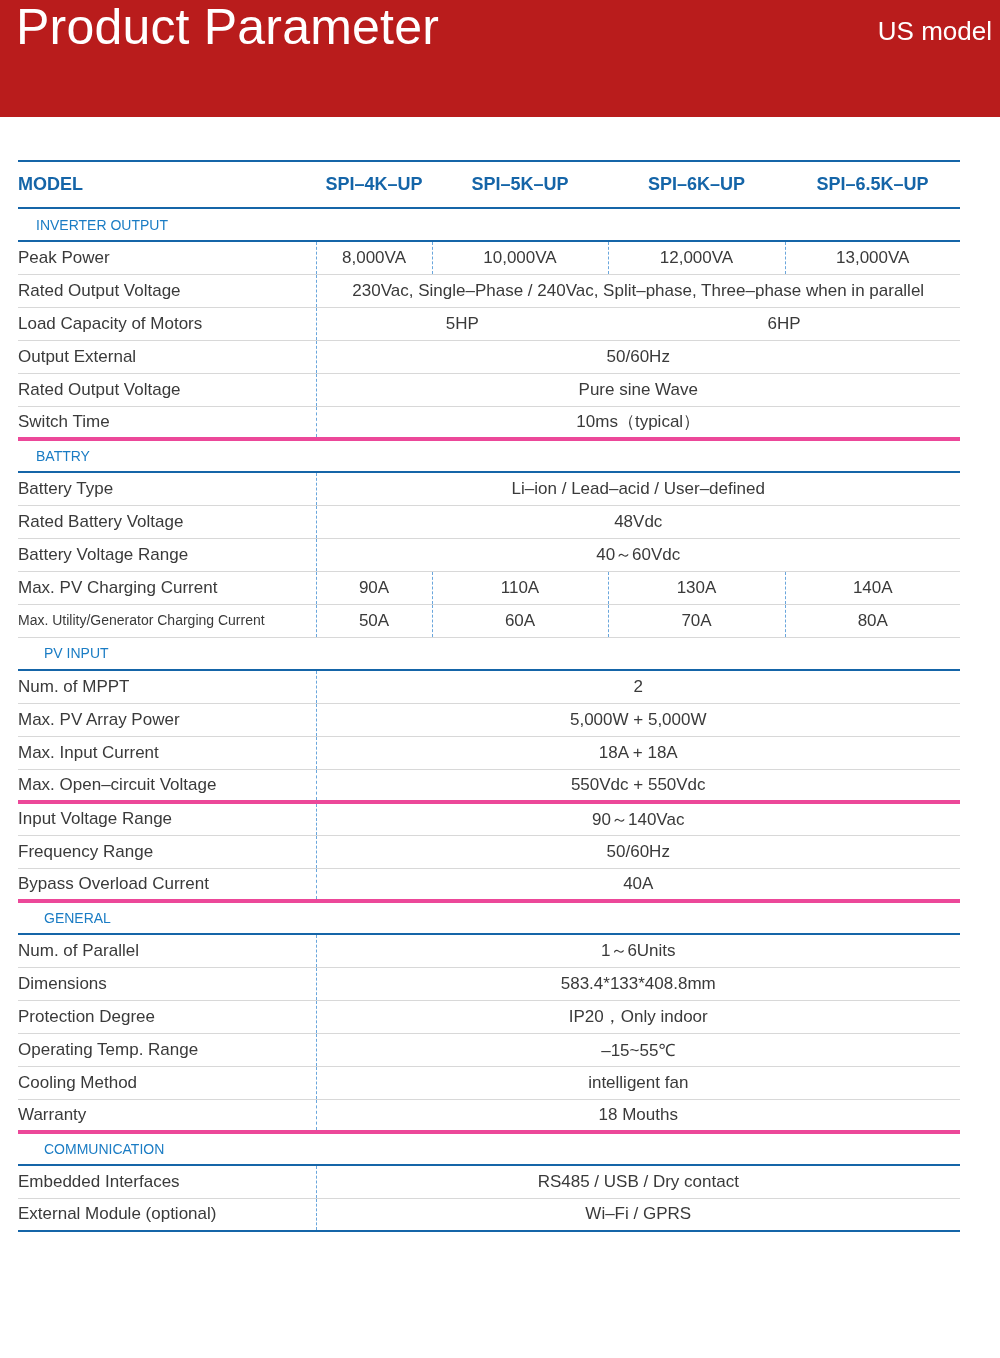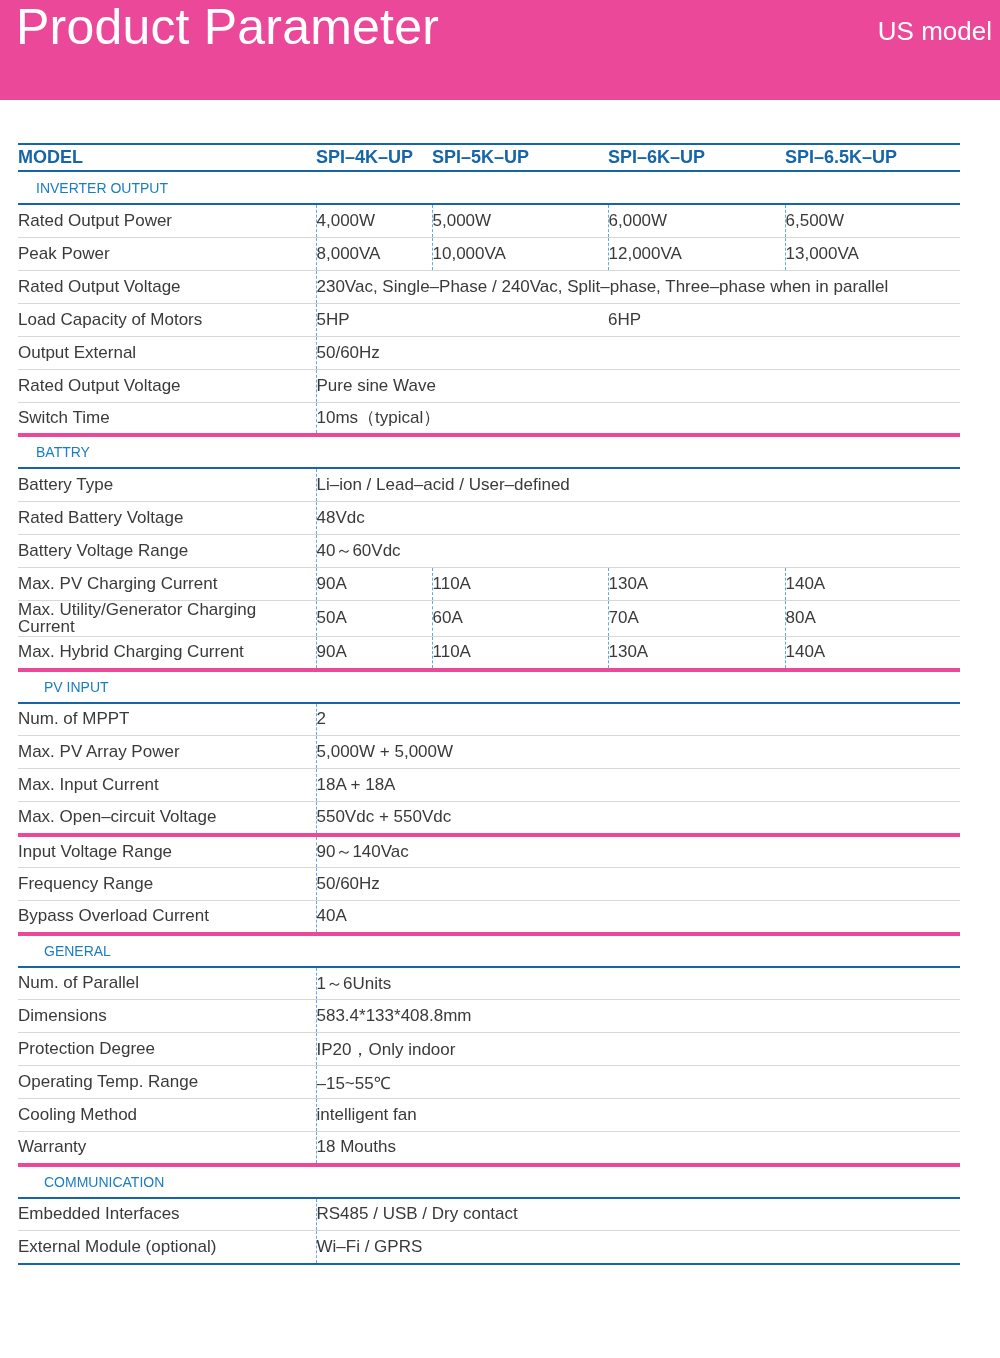--- a/index.html
+++ b/index.html
@@ -8,22 +8,22 @@
     width: 1000px;
     height: 1358px;
     background: #ffffff;
     font-family: "Liberation Sans", sans-serif;
     -webkit-font-smoothing: antialiased;
   }
 
   
   .banner {
     position: relative;
-    height: 100px;
-    background: #ec4899;
+    height: 117px;
+    background: #b91c1c;
     overflow: hidden;
   }
   .banner-title {
     position: absolute;
     left: 16px;
     top: -2px;
     color: #ffffff;
     font-size: 50px;
     font-weight: 400;
     letter-spacing: 0.2px;
@@ -67,38 +67,38 @@
   col.c-4 { width: 175px; }
 
   
   .lbl {
     padding-left: 18px;
     text-align: left;
     white-space: nowrap;
   }
   .lbl.two-line {
     line-height: 1.05;
-    font-size: 17px;
+    font-size: 14px;
     white-space: normal;
     padding-right: 4px;
     margin-top: 26px;
   }
 
   
-  .val { text-align: left; }
+  .val { text-align: center; }
 
   
   .sep { border-left: 1px dashed #6aa6dc; }
 
   
   tr.head td {
     color: #1565a8;
     font-size: 18px;
     font-weight: 700;
-    height: 26px;
+    height: 46px;
     border-bottom: 2px solid #1565a8;
   }
   tr.head td.lbl { font-weight: 700; }
   tr.head td.val { font-weight: 700; }
 
   
   tr.section td {
     color: #1a7cc4;
     font-size: 14px;
     font-weight: 400;
@@ -144,27 +144,20 @@
           <td class="lbl">MODEL</td>
           <td class="val">SPI–4K–UP</td>
           <td class="val">SPI–5K–UP</td>
           <td class="val">SPI–6K–UP</td>
           <td class="val">SPI–6.5K–UP</td>
         </tr>
         <tr class="section">
           <td colspan="5">INVERTER OUTPUT</td>
         </tr>
         <tr>
-          <td class="lbl">Rated Output Power</td>
-          <td class="val sep">4,000W</td>
-          <td class="val sep">5,000W</td>
-          <td class="val sep">6,000W</td>
-          <td class="val sep">6,500W</td>
-        </tr>
-        <tr>
           <td class="lbl">Peak Power</td>
           <td class="val sep">8,000VA</td>
           <td class="val sep">10,000VA</td>
           <td class="val sep">12,000VA</td>
           <td class="val sep">13,000VA</td>
         </tr>
         <tr>
           <td class="lbl">Rated Output Voltage</td>
           <td class="val sep" colspan="4">230Vac, Single–Phase / 240Vac, Split–phase, Three–phase when in parallel</td>
         </tr>
@@ -207,27 +200,20 @@
           <td class="val sep">130A</td>
           <td class="val sep">140A</td>
         </tr>
         <tr>
           <td class="lbl two-line">Max. Utility/Generator Charging Current</td>
           <td class="val sep">50A</td>
           <td class="val sep">60A</td>
           <td class="val sep">70A</td>
           <td class="val sep">80A</td>
         </tr>
-        <tr class="last-in-section">
-          <td class="lbl">Max. Hybrid Charging Current</td>
-          <td class="val sep">90A</td>
-          <td class="val sep">110A</td>
-          <td class="val sep">130A</td>
-          <td class="val sep">140A</td>
-        </tr>
         <tr class="section">
           <td class="indent" colspan="5">PV INPUT</td>
         </tr>
         <tr>
           <td class="lbl">Num. of MPPT</td>
           <td class="val sep" colspan="4">2</td>
         </tr>
         <tr>
           <td class="lbl">Max. PV Array Power</td>
           <td class="val sep" colspan="4">5,000W + 5,000W</td>

